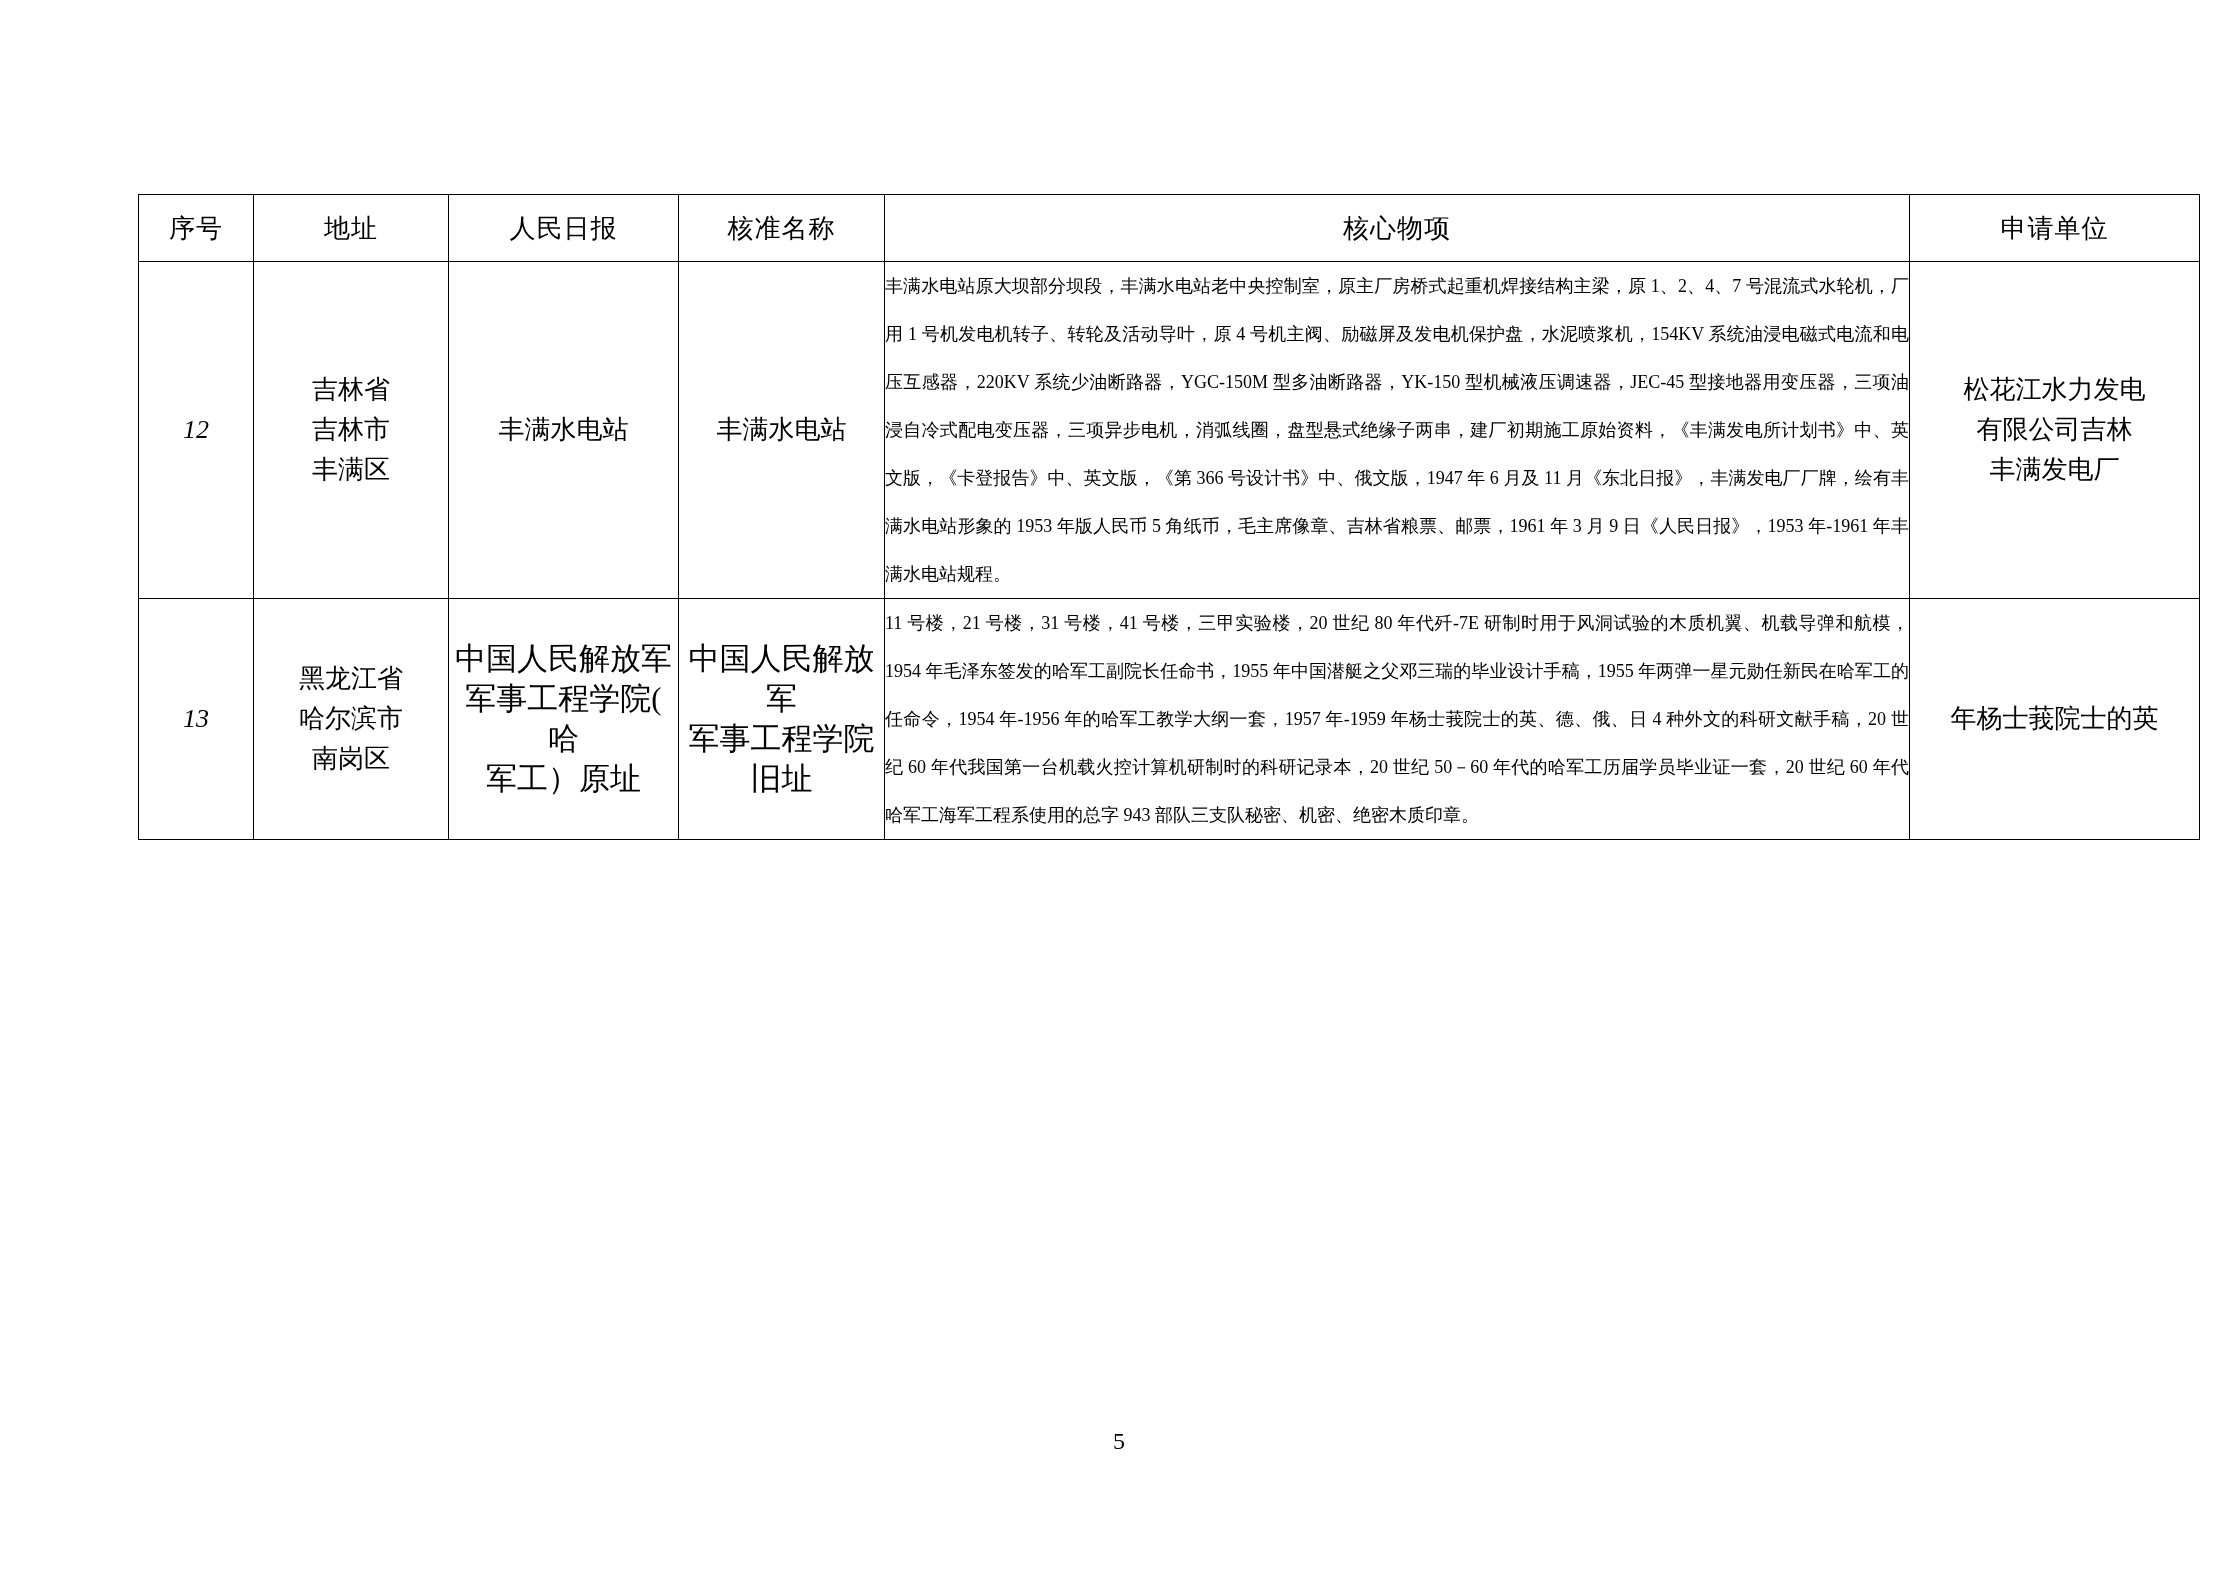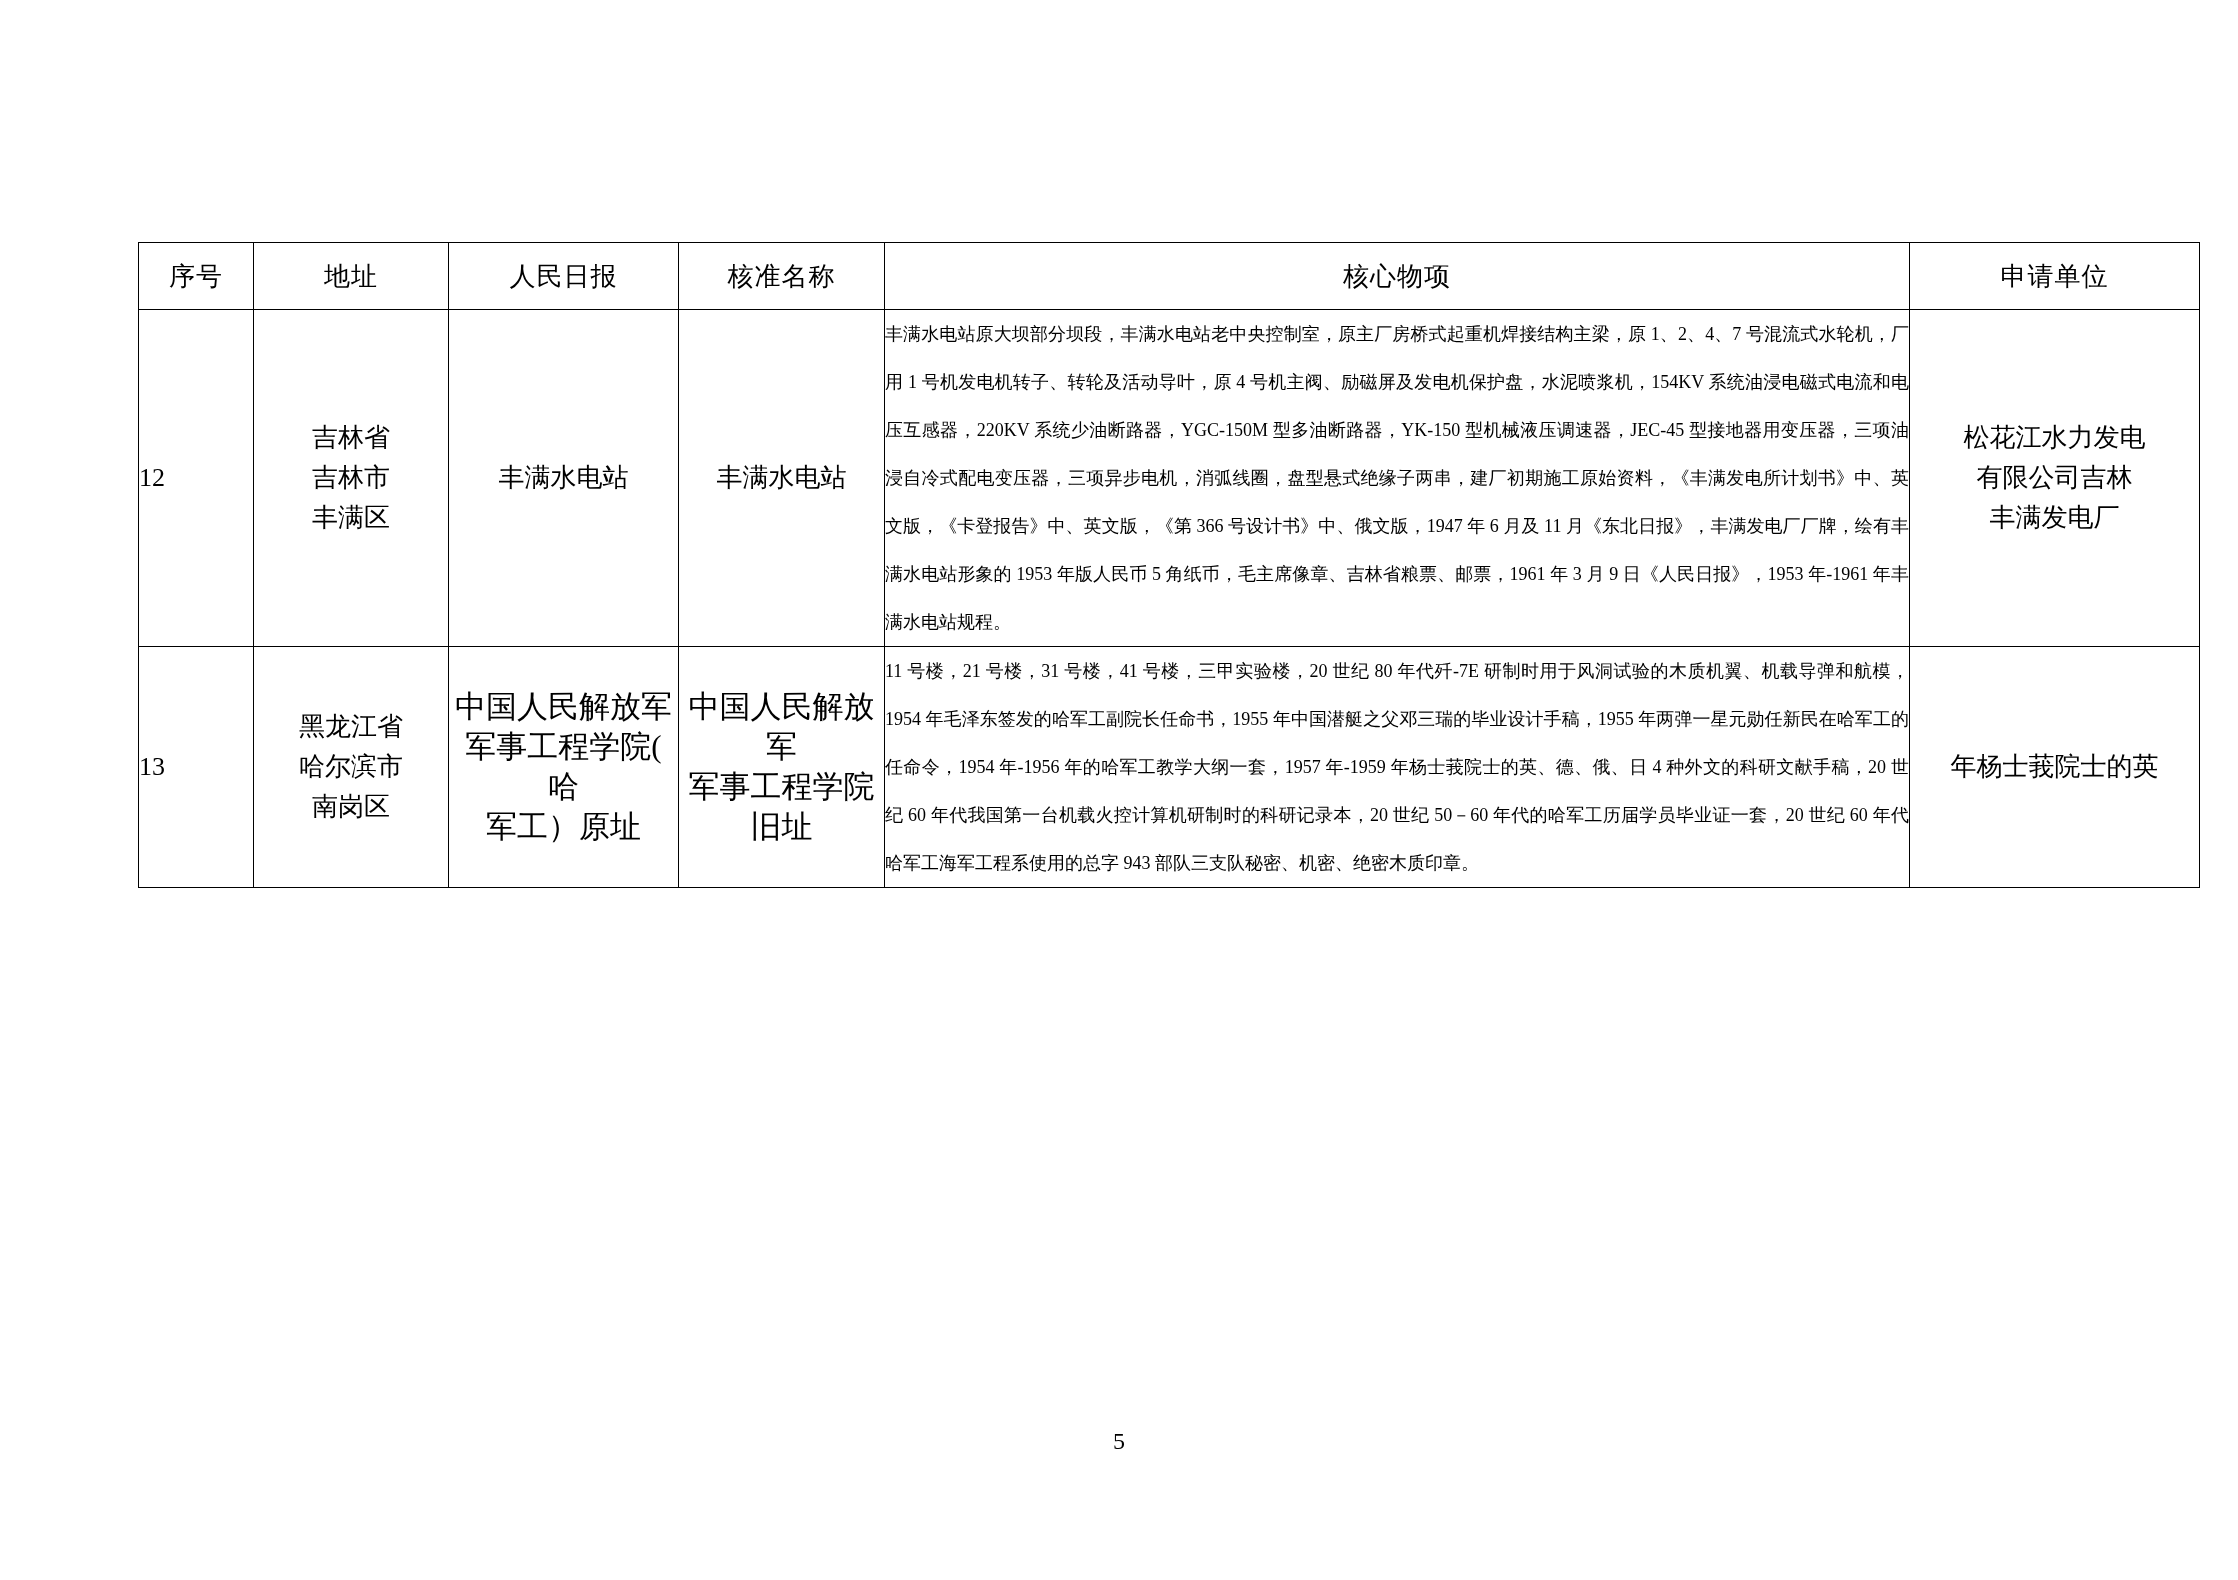--- a/index.html
+++ b/index.html
@@ -26,21 +26,20 @@
   .table-wrap {
     position: absolute;
     left: 138px;
     top: 194px;
     width: 1962px;
   }
   table.doc-table {
     border-collapse: collapse;
     width: 2062px;
     table-layout: fixed;
-    margin-top: 48px;
   }
   table.doc-table td,
   table.doc-table th {
     border: 1.6px solid #000000;
     padding: 0;
     vertical-align: middle;
     font-weight: normal;
   }
   
   col.c-seq   { width: 104px; }
@@ -71,21 +70,23 @@
   }
   .cell-body {
     text-align: justify;
     text-justify: inter-ideograph;
     font-size: 18px;
     line-height: 48px;
     padding: 28px 22px 28px 22px;
     vertical-align: top;
   }
   .seq {
+    text-align: center;
     font-size: 26px;
+    font-style: italic;
   }
   .multiline {
     white-space: pre-line;
   }
   .page-number {
     position: absolute;
     left: 0;
     top: 1428px;
     width: 2238px;
     text-align: center;

